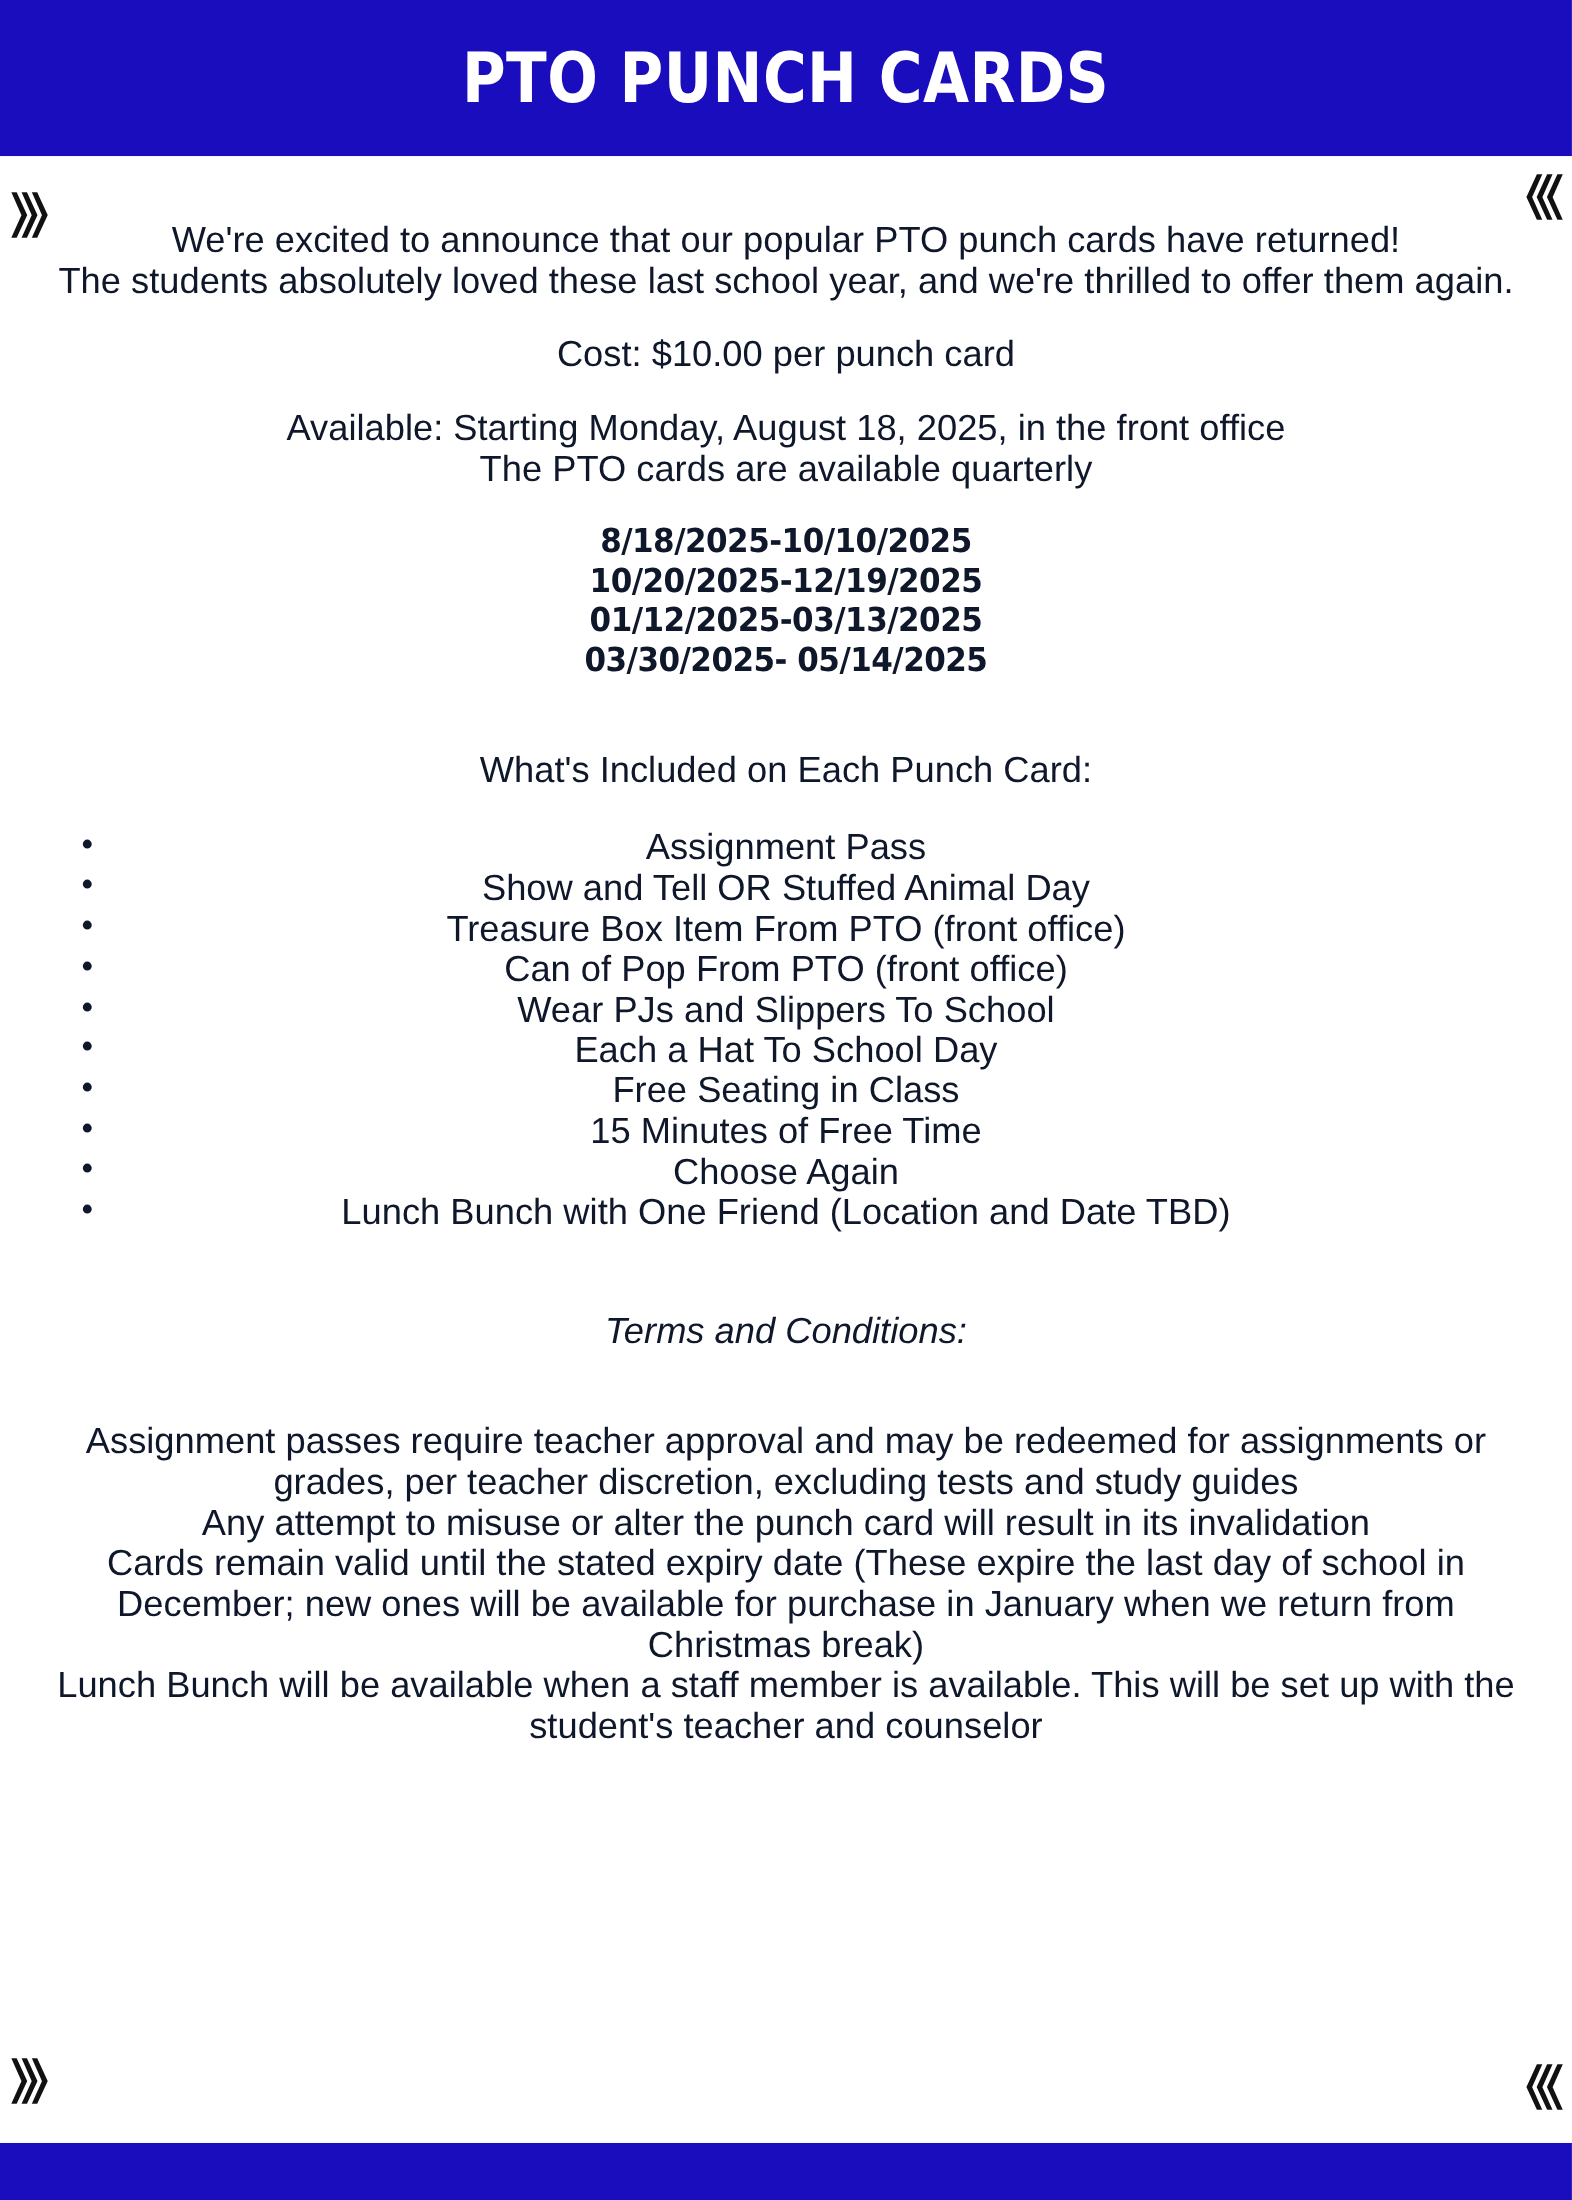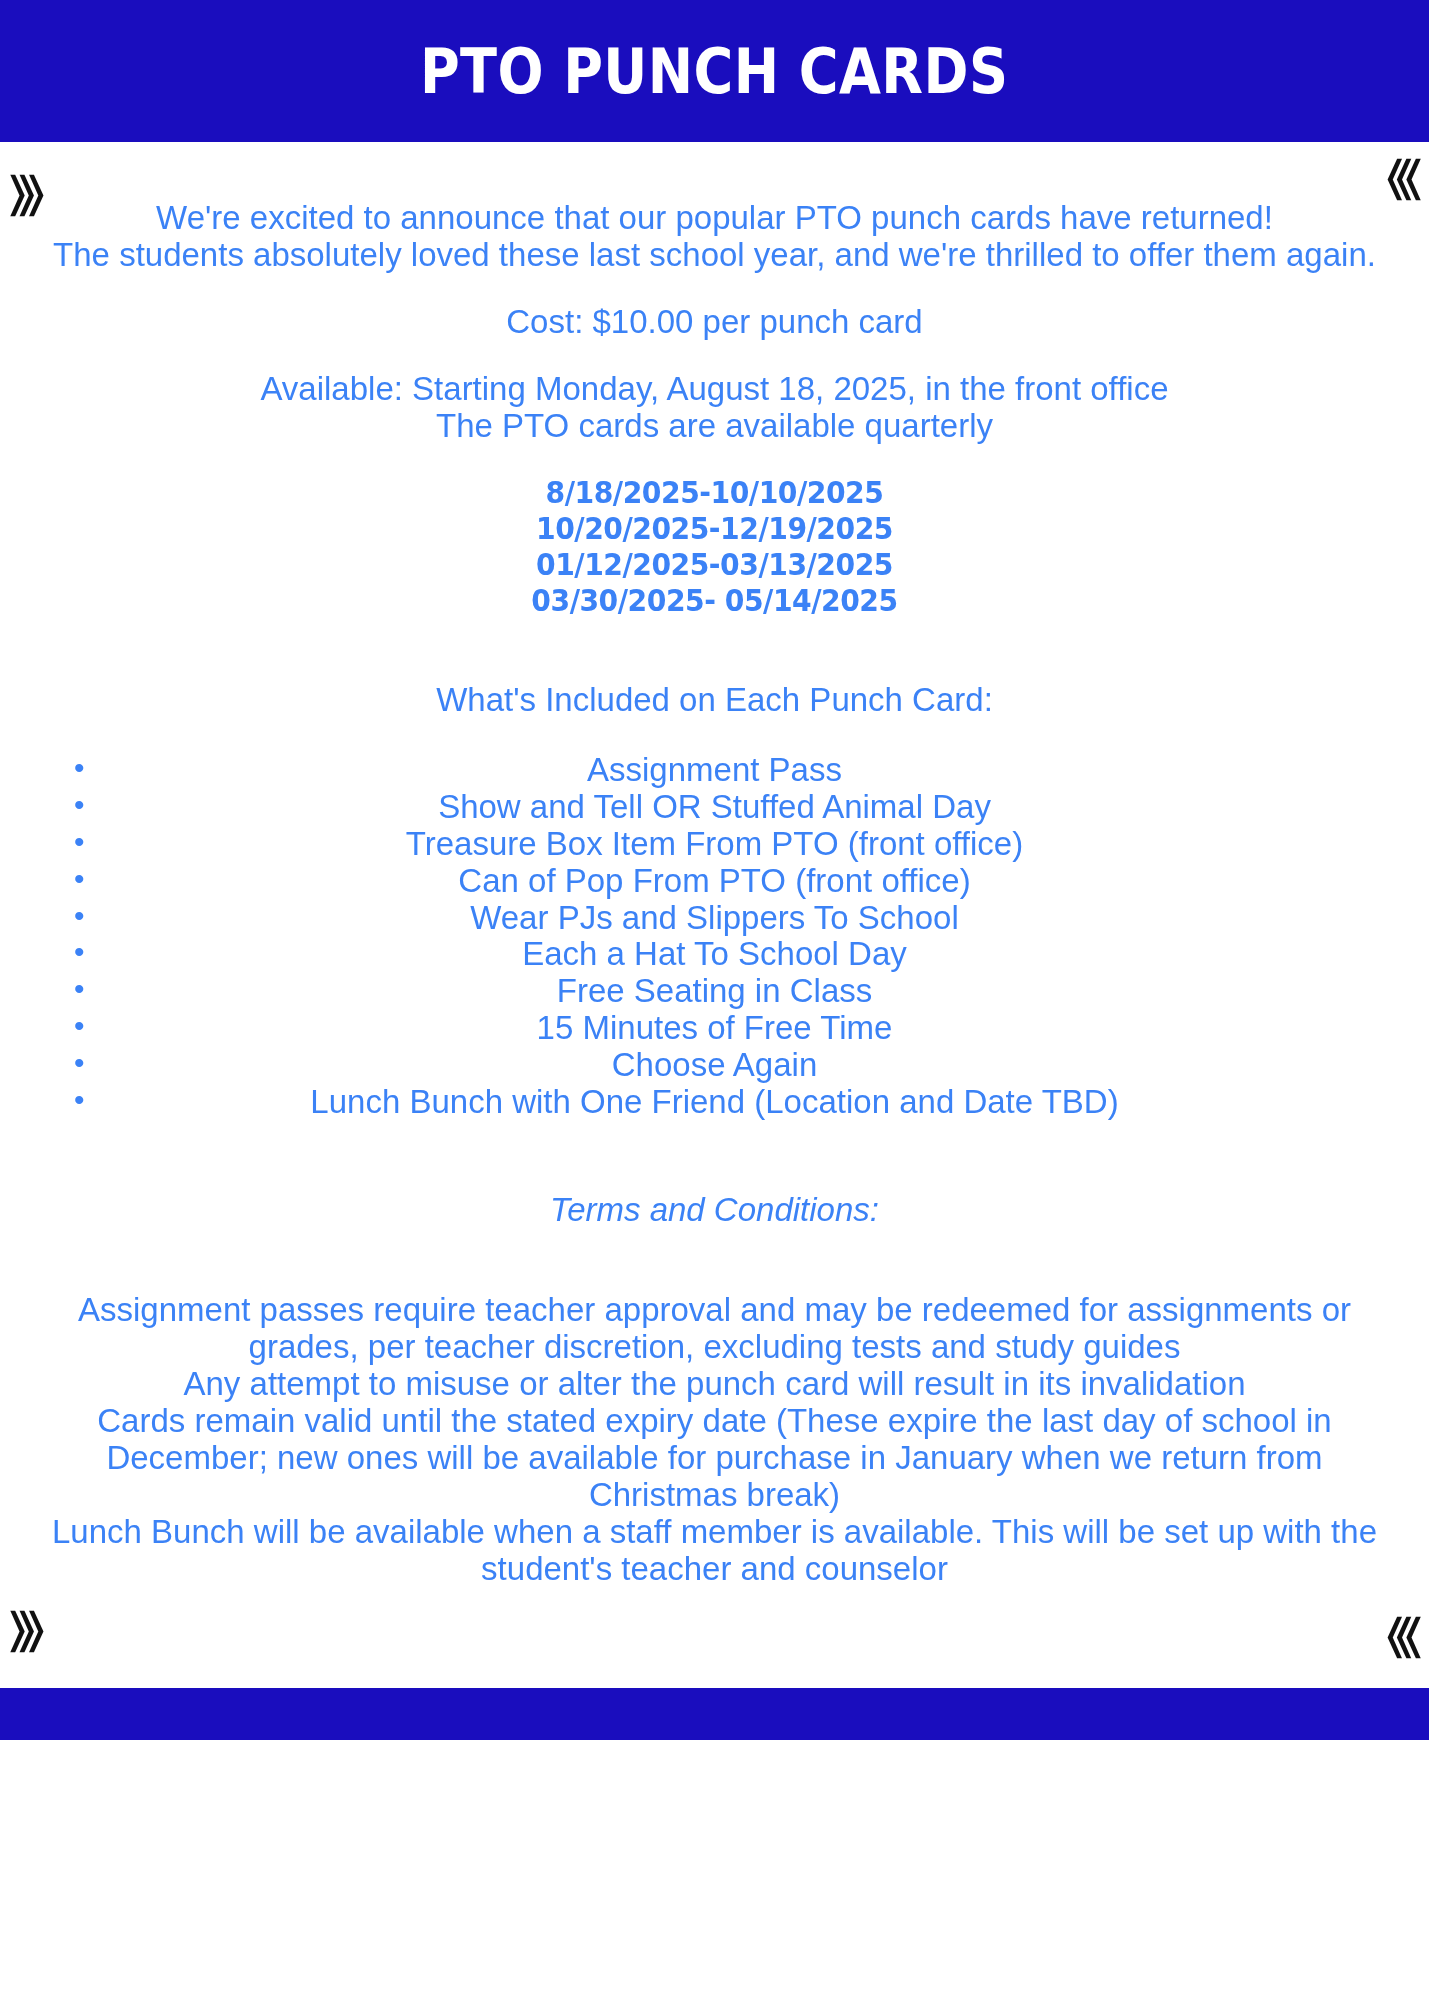--- a/index.html
+++ b/index.html
@@ -11,21 +11,21 @@
   body {
     width: 1429px;
     height: 2000px;
     position: relative;
     font-family: "Liberation Sans", sans-serif;
     overflow: hidden;
   }
 
   .page {
     width: 1429px;
-    height: 1740px;
+    height: 2000px;
     position: relative;
     display: flex;
     flex-direction: column;
     background: #ffffff;
   }
 
   
   .header-bar {
     width: 100%;
     height: 142px;
@@ -64,21 +64,21 @@
     line-height: 1;
     user-select: none;
   }
   .chev-tl { left: 10px;  top: 28px; }
   .chev-tr { right: 14px; top: 12px; }
   .chev-bl { left: 10px;  bottom: 36px; }
   .chev-br { right: 14px; bottom: 30px; }
 
   .body-text {
     text-align: center;
-    color: #3b82f6;
+    color: #0f172a;
     font-size: 33px;
     line-height: 1.12;
     padding: 0 24px;
   }
 
   .para {
     margin: 0;
     text-align: center;
   }
   .spacer-md { height: 30px; }

